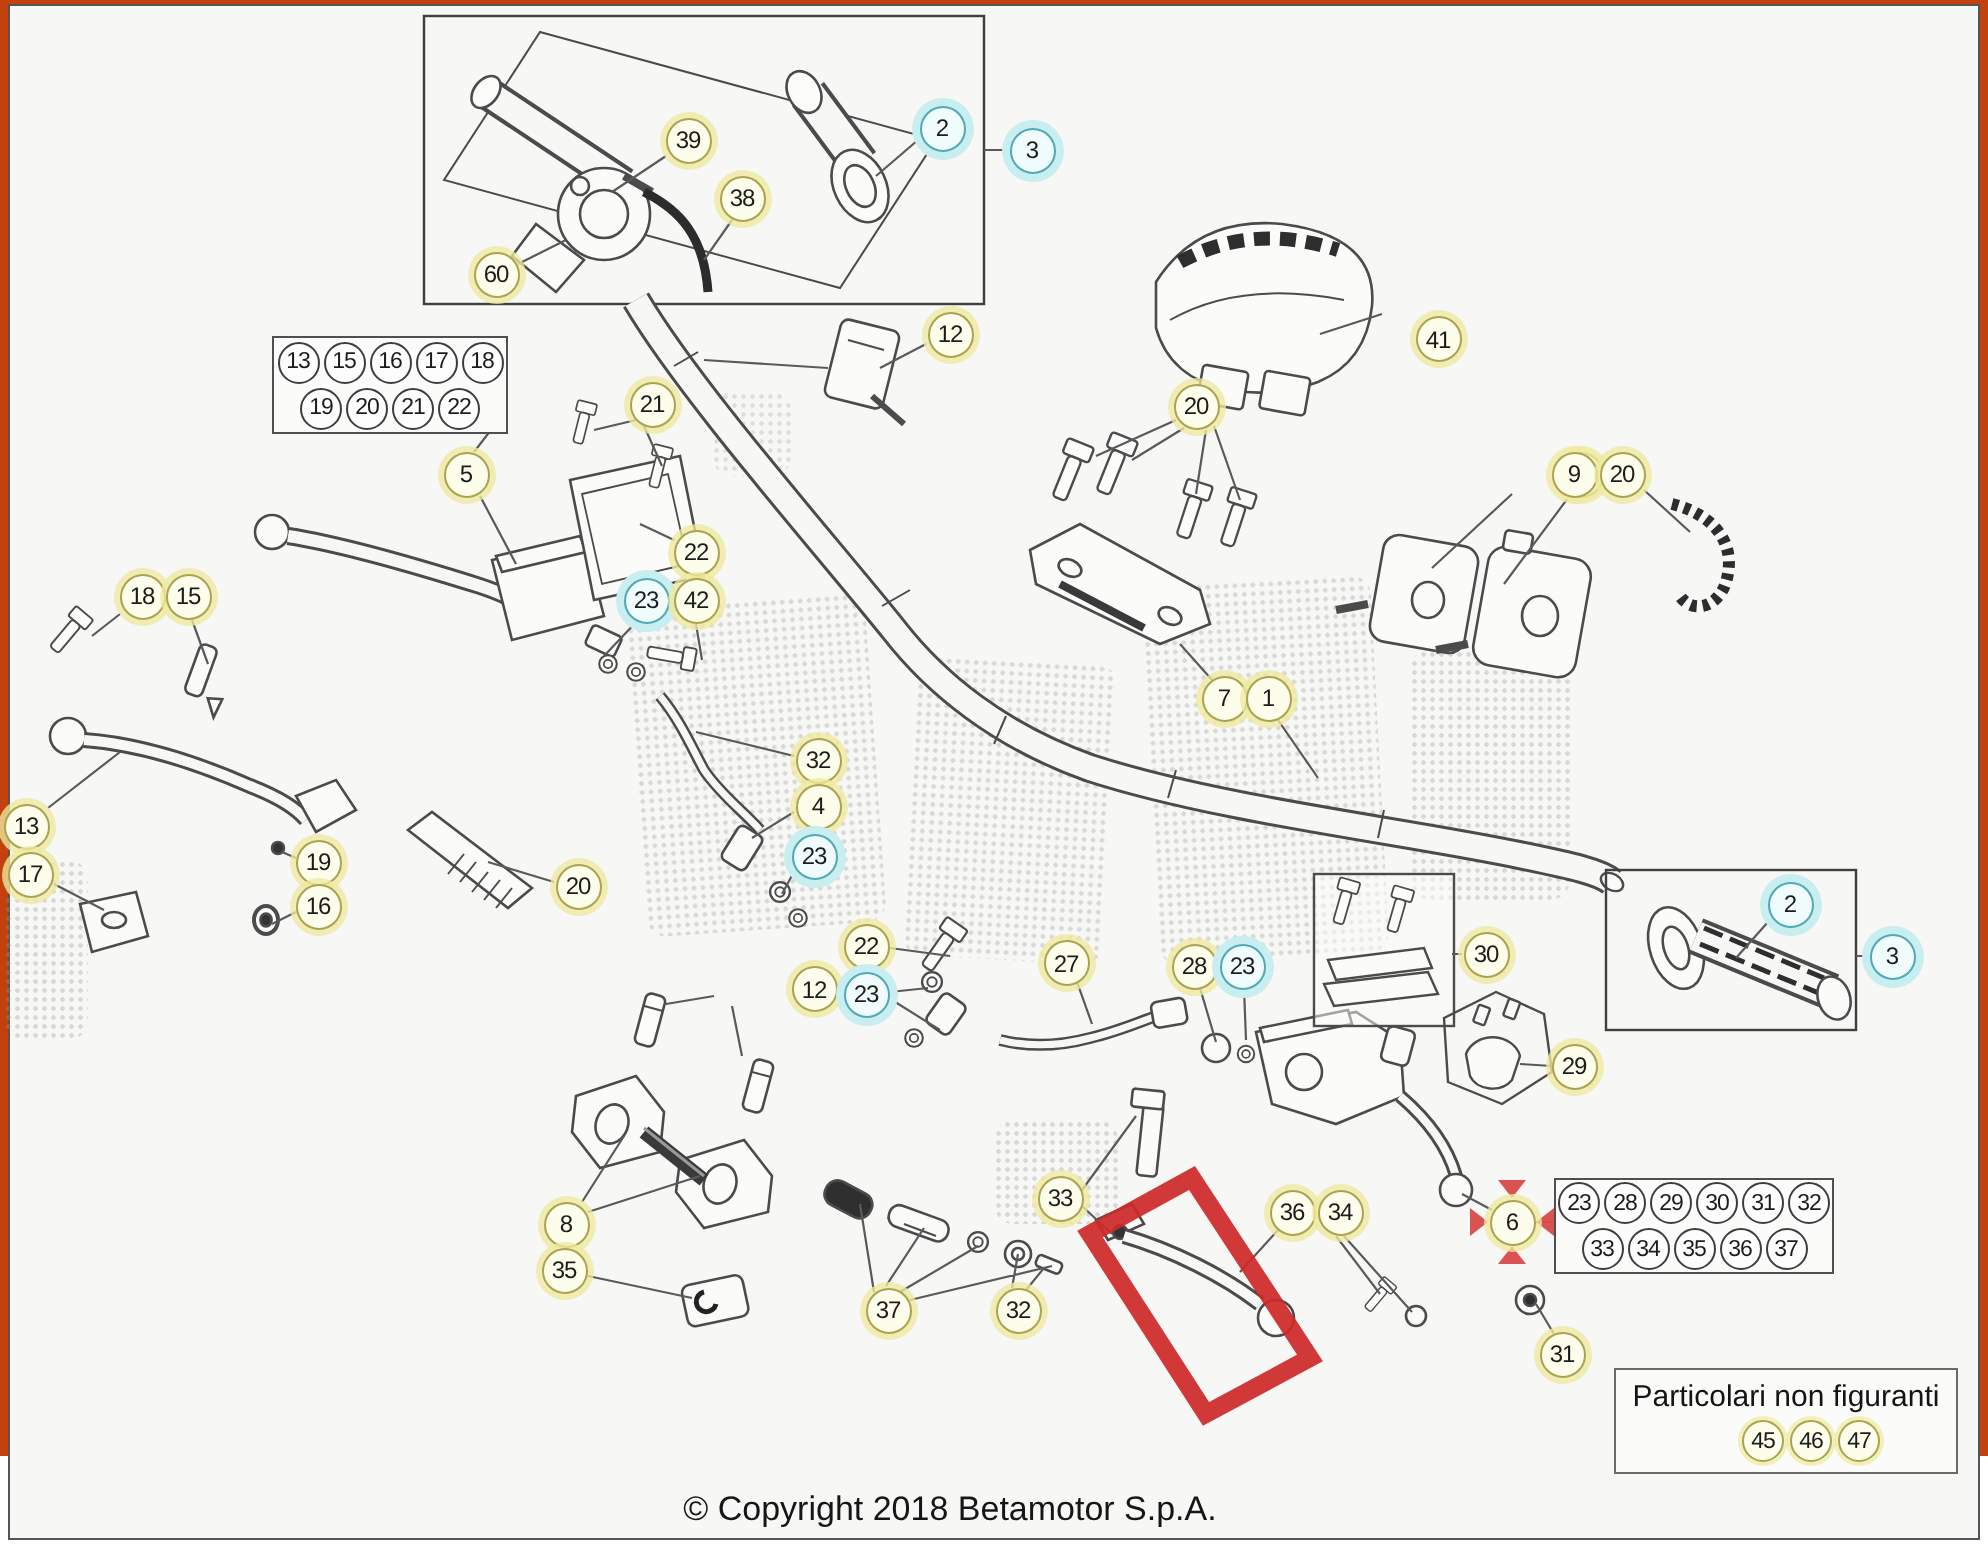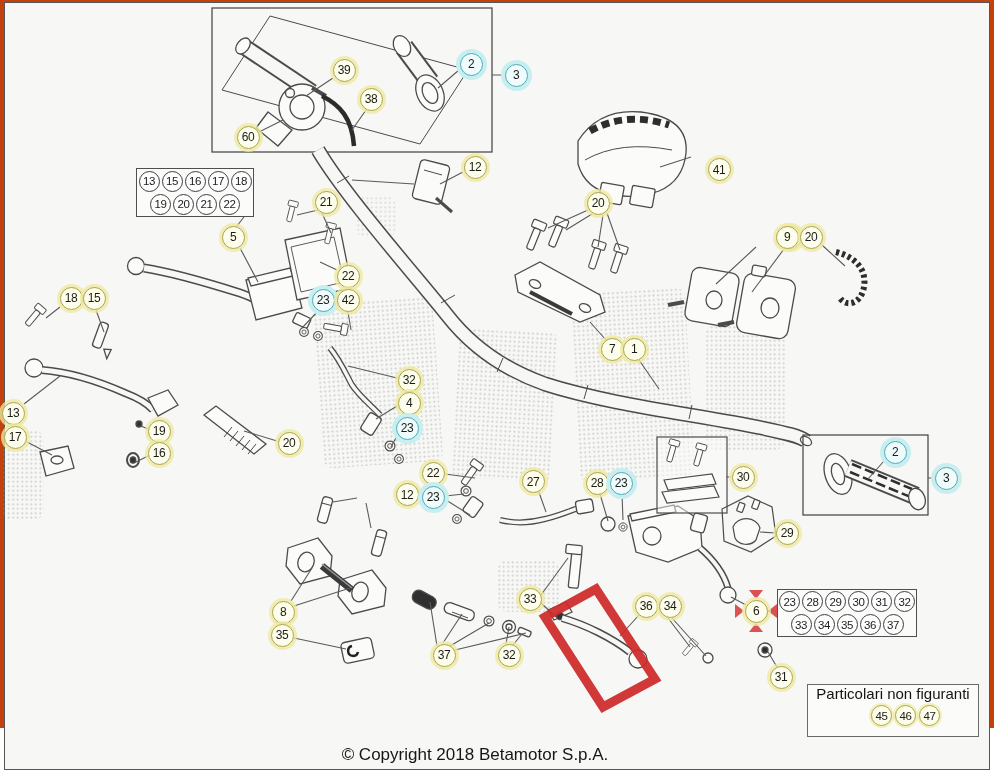--- a/index.html
+++ b/index.html
@@ -26,21 +26,21 @@
     display:flex;flex-direction:column;align-items:center;justify-content:center;
     gap:2px;box-sizing:border-box;z-index:4;}
   .legend-row{display:flex;gap:2px;justify-content:center;}
   .lc{width:21px;height:21px;border-radius:50%;border:1.4px solid #3d3d3d;
     background:#fdfdfd;box-sizing:border-box;display:flex;align-items:center;
     justify-content:center;font-size:11.5px;letter-spacing:-.5px;color:#1c1c1c;}
   .lc.yc{border-color:#aaa44e;background:#fdfdec;
     box-shadow:0 0 0 2px rgba(238,233,160,.7);}
   .missing-box{position:absolute;left:807px;top:684px;width:172px;height:53px;
     border:1.3px solid #6a6a6a;background:#fbfbf9;box-sizing:border-box;
-    display:flex;flex-direction:column;align-items:center;
+    display:flex;flex-direction:column;align-items:center;justify-content:center;
     gap:3px;z-index:4;}
   .missing-title{font-size:15px;color:#141414;white-space:nowrap;}
   .missing-row{display:flex;gap:3px;padding-left:25px;}
   .copyright{position:absolute;left:0;top:745px;width:994px;text-align:center;
     transform:translateX(-22px);font-size:17px;color:#161616;z-index:4;}
 </style>
 </head>
 <body>
 
 <div class="page">

